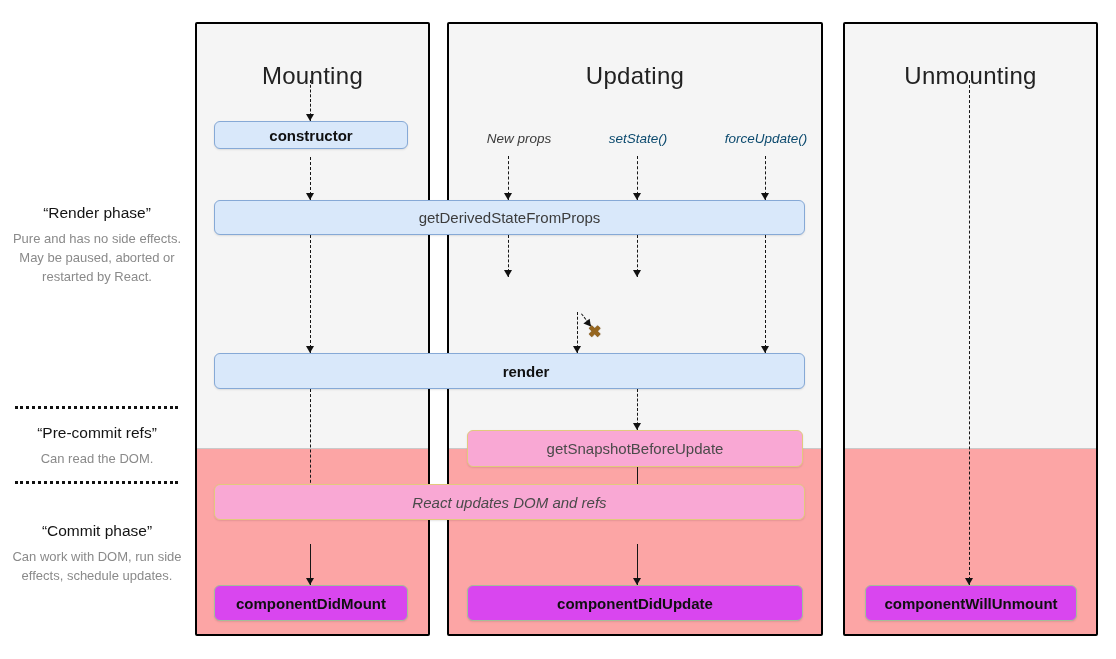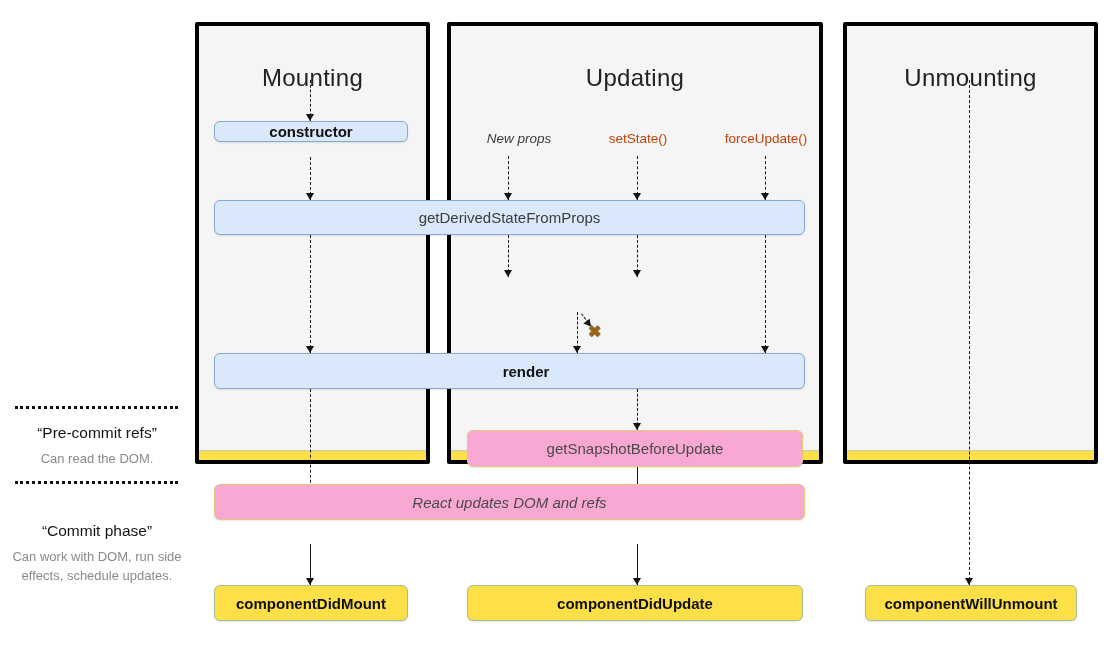--- a/index.html
+++ b/index.html
@@ -1,53 +1,57 @@
 <!DOCTYPE html>
 <html><head>
 <meta charset="utf-8">
 <style>
   html,body{margin:0;padding:0;background:#ffffff;}
   #stage{
     position:relative;width:1116px;height:659px;background:#ffffff;overflow:hidden;
     font-family:"Liberation Sans",sans-serif;color:#1a1a1a;
   }
   
-  .panel{position:absolute;top:22px;height:442px;background:#fde047;border:4px solid #000000;border-radius:2px;box-sizing:border-box;}
+  .panel{position:absolute;top:22px;height:614px;background:#fca5a5;border:2px solid #000000;border-radius:2px;box-sizing:border-box;}
   .panel .phase-gray{position:absolute;left:0;right:0;top:0;height:424px;background:#f5f5f5;border-bottom:1px solid #c9c9c9;}
   .panel-title{position:absolute;top:38px;left:0;right:0;text-align:center;font-size:24px;color:#222;letter-spacing:.3px;}
   
   .side-block{position:absolute;left:8px;width:178px;text-align:center;}
   .side-title{font-size:15.5px;color:#141414;margin-bottom:7px;}
   .side-desc{font-size:13px;line-height:19px;color:#8a8a8a;}
   .dotted-divider{position:absolute;left:15px;width:163px;height:0;border-top:3px dotted #111;}
   
   .box{position:absolute;box-sizing:border-box;border-radius:6px;border:1px solid;display:flex;align-items:center;justify-content:center;
        font-size:15px;z-index:5;box-shadow:0 1px 2px rgba(0,0,0,.10);cursor:pointer;}
   .box.blue{background:#d9e8fa;border-color:#86a9d6;color:#3c3c3c;}
   .box.yellow{background:#f9a8d4;border-color:#e2c97d;color:#4a4a4a;}
-  .box.green{background:#fde047;border-color:#a4bf99;}
+  .box.green{background:#d946ef;border-color:#a4bf99;}
   .box.bold{font-weight:bold;color:#101010;}
   .box.italic{font-style:italic;}
   
-  .trigger{position:absolute;top:131px;font-size:13.5px;color:#c2410c;text-align:center;width:120px;}
+  .trigger{position:absolute;top:131px;font-size:13.5px;color:#0c4a6e;text-align:center;width:120px;font-style:italic;}
   .trigger.it{font-style:italic;color:#3a3a3a;}
   
   .varr{position:absolute;width:0;border-left:1.5px dashed #161616;z-index:3;}
   .varr.solid{border-left-style:solid;}
   .varr.ah::after{content:"";position:absolute;bottom:0;left:-4.6px;width:0;height:0;
     border-left:4.2px solid transparent;border-right:4.2px solid transparent;border-top:7.5px solid #111;}
   .diag{transform-origin:top left;}
   .skip-x{position:absolute;font-size:16px;font-weight:bold;color:#96661f;z-index:4;
     text-shadow:0 0 1px #5e3c10;}
 </style>
 </head>
 <body>
 
 <div id="stage">
 
+  <div class="side-block" style="top:204px;">
+    <div class="side-title">“Render phase”</div>
+    <div class="side-desc">Pure and has no side effects. May be paused, aborted or restarted by React.</div>
+  </div>
 
   <div class="dotted-divider" style="top:406px;"></div>
 
   <div class="side-block" style="top:424px;">
     <div class="side-title">“Pre-commit refs”</div>
     <div class="side-desc">Can read the DOM.</div>
   </div>
 
   <div class="dotted-divider" style="top:481px;"></div>
 
@@ -89,21 +93,21 @@
   <div class="varr ah" style="left:765px;top:235px;height:118px;"></div>
   <div class="varr ah" style="left:577px;top:312px;height:41px;"></div>
   <div class="varr ah diag" style="left:581px;top:314px;height:16px;transform:rotate(-38deg);"></div>
   <span class="skip-x" style="left:588px;top:322px;">✖</span>
   <div class="varr ah" style="left:637px;top:389px;height:41px;"></div>
   <div class="varr solid ah" style="left:637px;top:467px;height:41px;"></div>
   <div class="varr solid ah" style="left:637px;top:544px;height:41px;"></div>
 
   <div class="varr ah" style="left:969px;top:80px;height:505px;"></div>
 
-  <div class="box blue bold" style="left:214px;top:121px;width:194px;height:21px;">constructor</div>
+  <div class="box blue bold" style="left:214px;top:121px;width:194px;height:28px;">constructor</div>
 
   <div class="box blue" style="left:214px;top:200px;width:591px;height:35px;">getDerivedStateFromProps</div>
 
 
   <div class="box blue bold" style="left:214px;top:353px;width:591px;height:36px;padding-left:33px;">render</div>
 
   <div class="box yellow" style="left:467px;top:430px;width:336px;height:37px;">getSnapshotBeforeUpdate</div>
 
   <div class="box yellow italic" style="left:214px;top:484px;width:591px;height:36px;">React updates DOM and refs</div>
 

